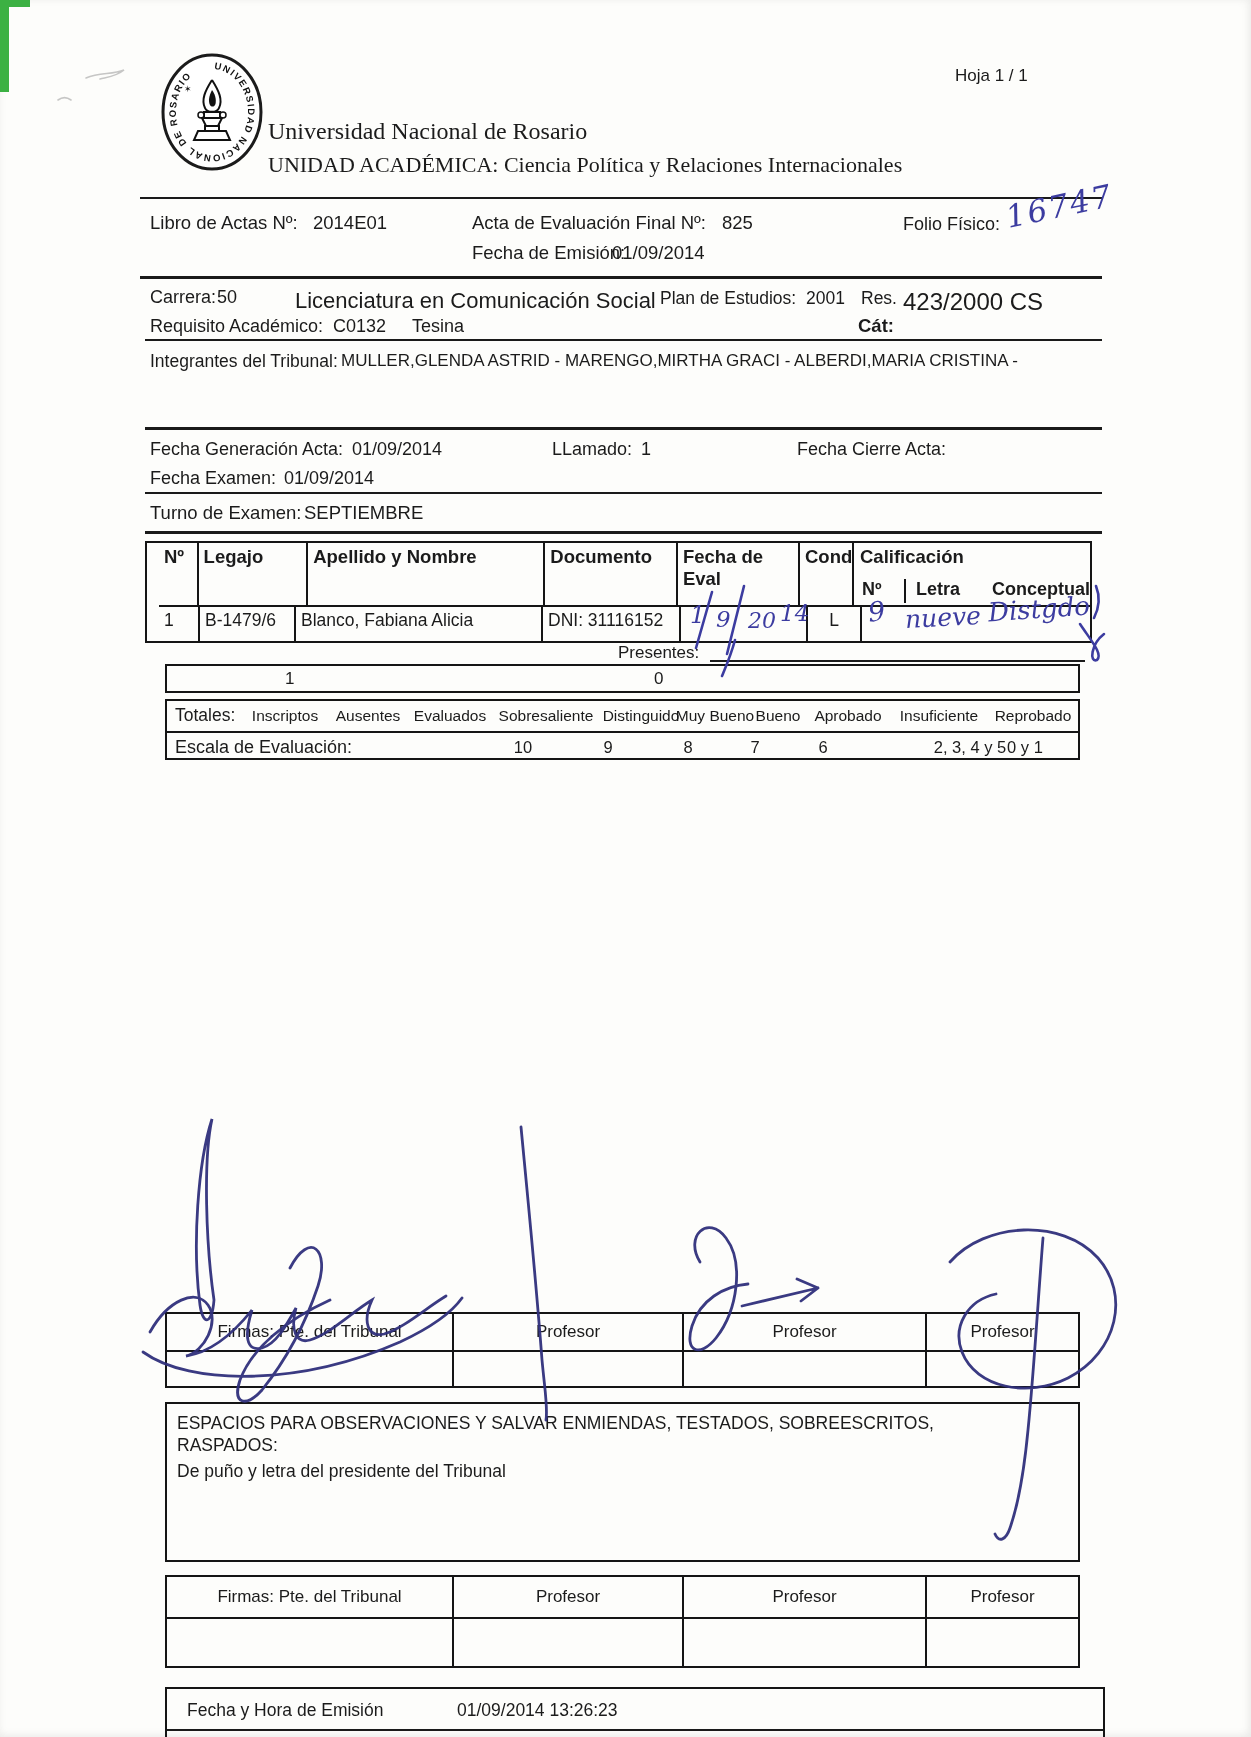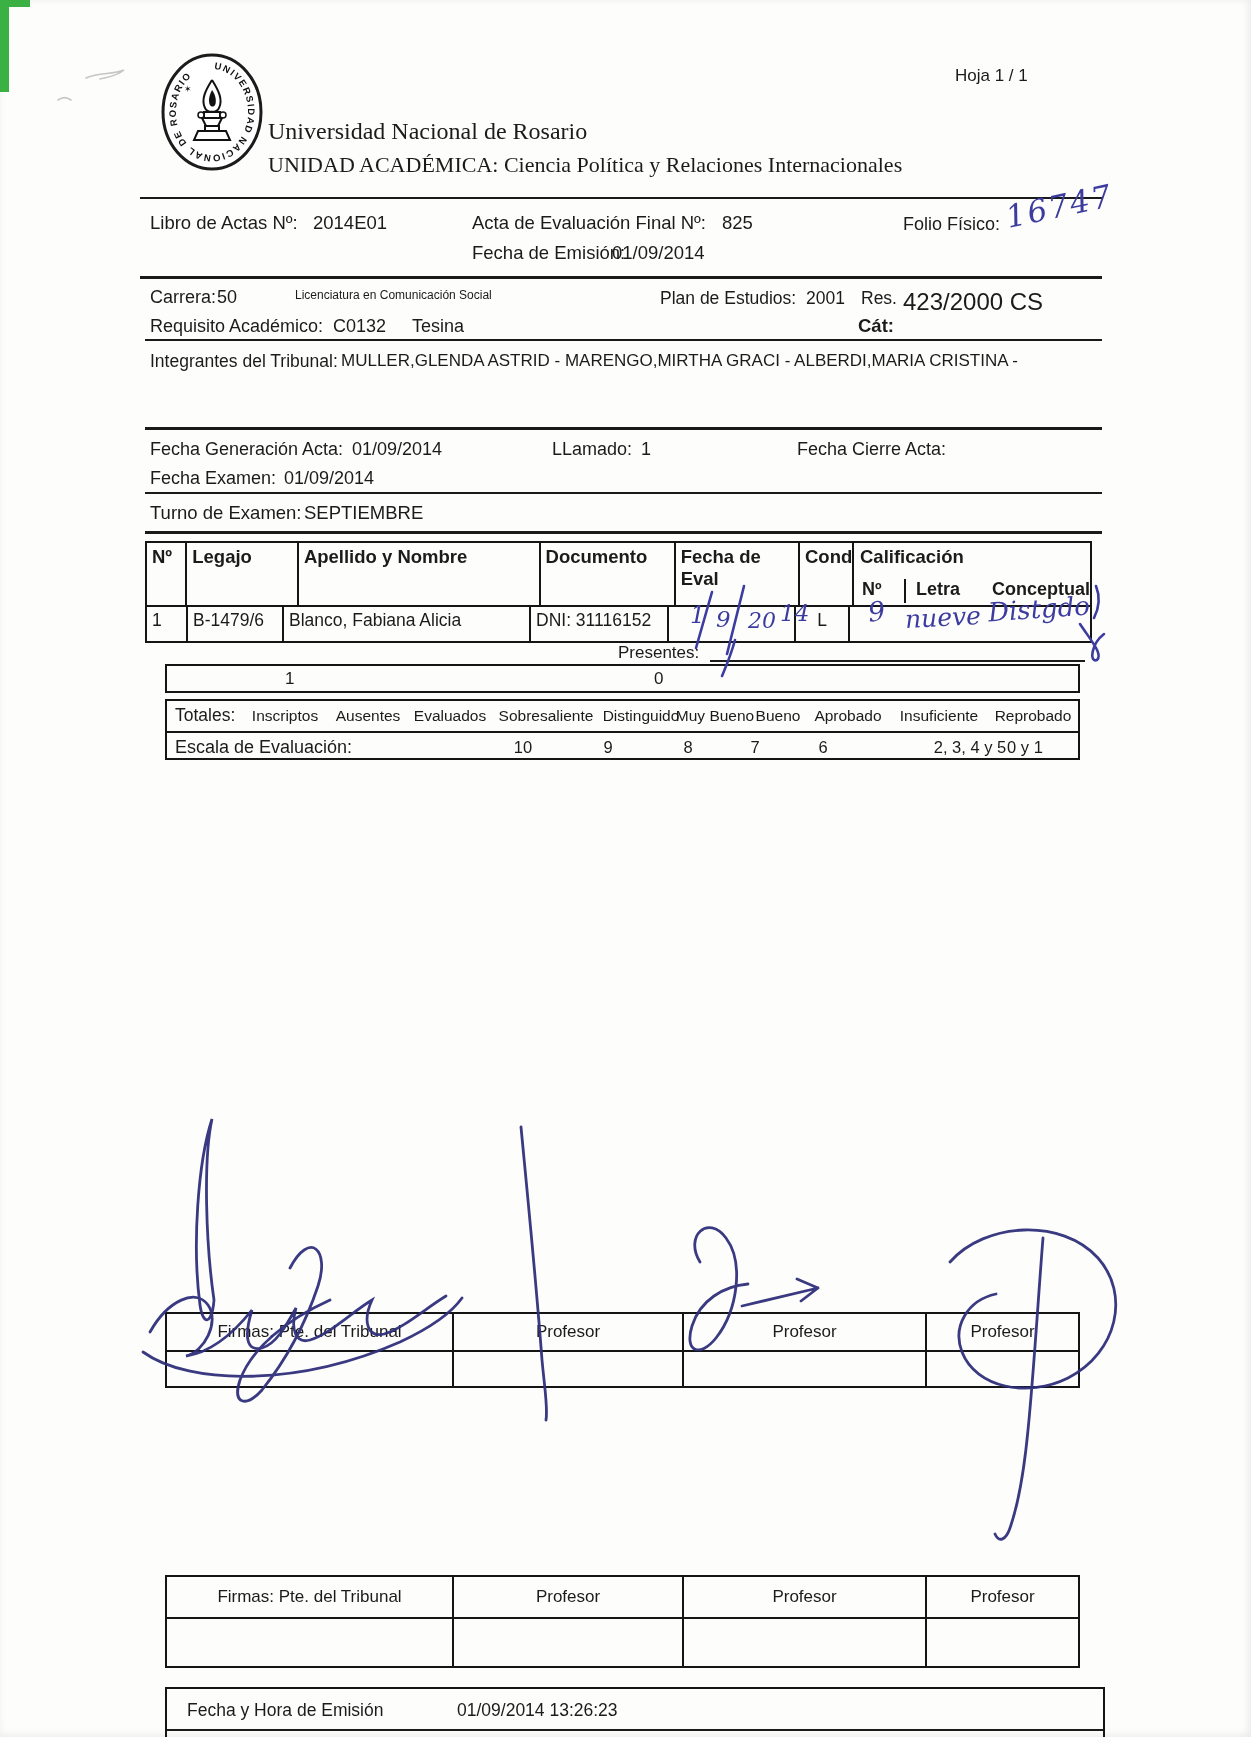--- a/index.html
+++ b/index.html
@@ -11,21 +11,21 @@
   }
   .t{position:absolute;white-space:nowrap;}
   .hr{position:absolute;background:#1a1a1a;}
   .serif{font-family:"Liberation Serif",serif;}
   .b{font-weight:bold;}
   .hw{
     position:absolute;white-space:nowrap;color:#3c3ca0;
     font-family:"DejaVu Serif",serif;font-style:italic;
   }
   
-  .stable{position:absolute;left:145px;top:541px;width:947px;border:2px solid #151515;box-sizing:border-box;background:transparent;}
+  .stable{position:absolute;left:145px;top:541px;width:947px;border:2px solid #151515;box-sizing:border-box;background:transparent;padding-left:12px;}
   .stable .hrow{display:flex;height:62px;border-bottom:2px solid #151515;font-weight:bold;font-size:18.5px;}
   .stable .drow{display:flex;height:34px;font-size:17.5px;}
   .stable .c{box-sizing:border-box;border-right:2px solid #151515;padding:3px 0 0 5px;overflow:visible;}
   .stable .c:last-child{border-right:none;}
   .cal{display:flex;flex-direction:column;justify-content:space-between;padding:3px 0 0 0 !important;}
   .cal .toplab{padding-left:6px;}
   .cal .sub{display:flex;font-size:18px;height:26px;align-items:flex-start;}
   .cal .sub .s1{width:52px;padding-left:8px;border-right:2px solid #151515;box-sizing:border-box;height:24px;}
   .cal .sub .s2{width:72px;padding-left:10px;}
   .cal .sub .s3{flex:1;padding-left:4px;}
@@ -85,21 +85,21 @@
   <span class="t" style="left:313px;top:212px;font-size:18.5px;">2014E01</span>
   <span class="t" style="left:472px;top:212px;font-size:18.5px;">Acta de Evaluación Final Nº:</span>
   <span class="t" style="left:722px;top:212px;font-size:18.5px;">825</span>
   <span class="t" style="left:903px;top:214px;font-size:18px;">Folio Físico:</span>
   <span class="hw" style="left:1005px;top:188px;font-size:31px;transform:rotate(-12deg);letter-spacing:2px;">16747</span>
   <span class="t" style="left:472px;top:242px;font-size:18.5px;">Fecha de Emisión:</span>
   <span class="t" style="left:612px;top:242px;font-size:18.5px;">01/09/2014</span>
 
   <span class="t" style="left:150px;top:287px;font-size:18px;">Carrera:</span>
   <span class="t" style="left:217px;top:287px;font-size:18px;">50</span>
-  <span class="t" style="left:295px;top:288px;font-size:12px;">Licenciatura en Comunicación Social</span>
+  <span class="t" style="left:295px;top:288px;font-size:22px;">Licenciatura en Comunicación Social</span>
   <span class="t" style="left:660px;top:288px;font-size:17.5px;">Plan de Estudios:</span>
   <span class="t" style="left:806px;top:288px;font-size:17.5px;">2001</span>
   <span class="t" style="left:861px;top:288px;font-size:17.5px;">Res.</span>
   <span class="t" style="left:903px;top:288px;font-size:24px;">423/2000 CS</span>
 
   <span class="t" style="left:150px;top:316px;font-size:18px;">Requisito Académico:</span>
   <span class="t" style="left:333px;top:316px;font-size:18px;">C0132</span>
   <span class="t" style="left:412px;top:316px;font-size:18px;">Tesina</span>
   <span class="t b" style="left:858px;top:315px;font-size:18.5px;">Cát:</span>
 
@@ -193,20 +193,25 @@
       <div class="fc" style="flex:1;">Profesor</div>
     </div>
     <div class="row" style="height:34px;">
       <div class="fc" style="width:287px;"></div>
       <div class="fc" style="width:230px;"></div>
       <div class="fc" style="width:243px;"></div>
       <div class="fc" style="flex:1;"></div>
     </div>
   </div>
 
+  <div class="box" style="left:165px;top:1402px;width:915px;height:160px;padding:9px 10px;font-size:17.5px;line-height:1.25;">
+    <div class="t" style="position:static;">ESPACIOS PARA OBSERVACIONES Y SALVAR ENMIENDAS, TESTADOS, SOBREESCRITOS,</div>
+    <div class="t" style="position:static;">RASPADOS:</div>
+    <div class="t" style="position:static;margin-top:4px;">De puño y letra del presidente del Tribunal</div>
+  </div>
 
   <div class="ftable" style="top:1575px;">
     <div class="row hdr" style="height:40px;">
       <div class="fc" style="width:287px;">Firmas: Pte. del Tribunal</div>
       <div class="fc" style="width:230px;">Profesor</div>
       <div class="fc" style="width:243px;">Profesor</div>
       <div class="fc" style="flex:1;">Profesor</div>
     </div>
     <div class="row" style="height:47px;">
       <div class="fc" style="width:287px;"></div>

